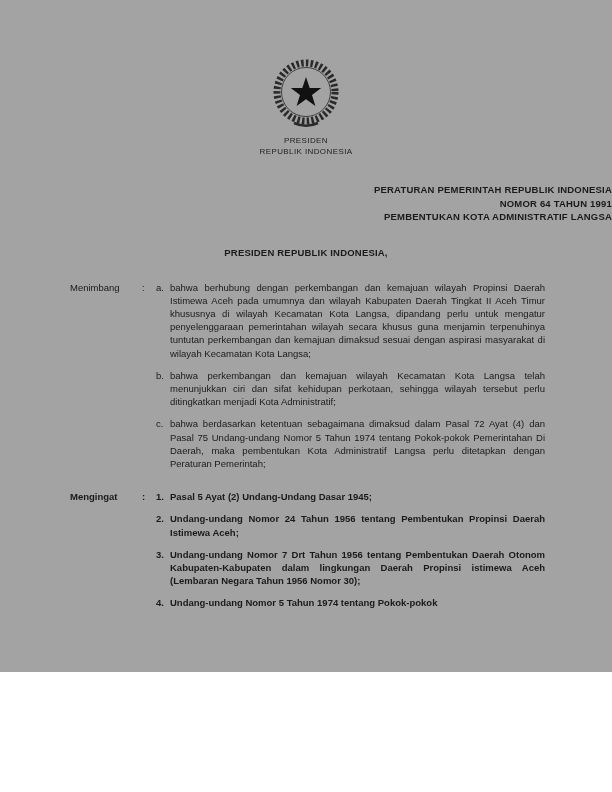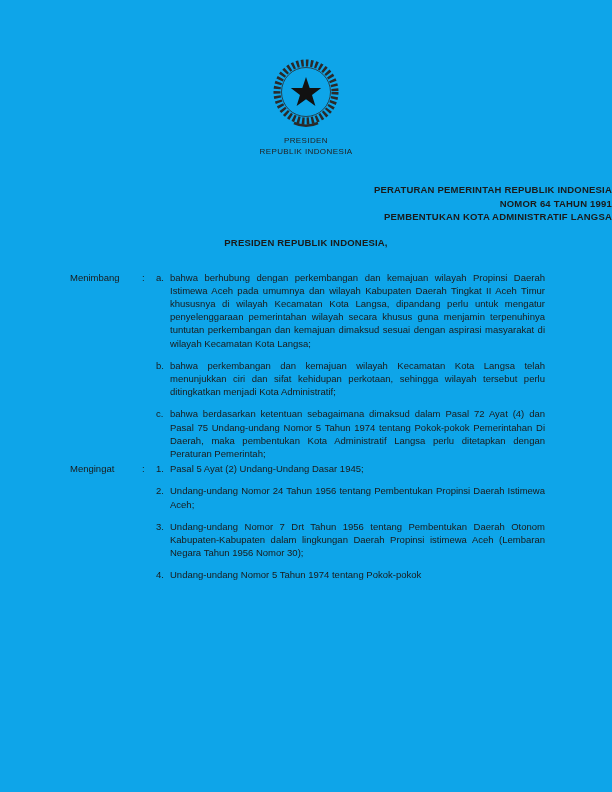--- a/index.html
+++ b/index.html
@@ -7,22 +7,22 @@
   body {
     width: 612px;
     height: 792px;
     font-family: "Liberation Sans", sans-serif;
     color: #1a1a1a;
     overflow: hidden;
   }
   .page {
     position: relative;
     width: 612px;
-    height: 792px;
-    background: #0ea5e9;
+    height: 672px;
+    background: #a3a3a3;
   }
   .letterhead {
     text-align: center;
     padding-top: 56px;
   }
   .emblem {
     display: block;
     margin: 0 auto;
     width: 72px;
     height: 74px;
@@ -36,35 +36,35 @@
   .agency-line.first { margin-top: 5px; }
   .doc-title {
     margin-top: 26px;
     text-align: right;
     font-weight: bold;
     font-size: 9.5px;
     line-height: 13.5px;
     letter-spacing: 0.2px;
   }
   .salutation {
-    margin-top: 13px;
+    margin-top: 23px;
     text-align: center;
     font-weight: bold;
     font-size: 9.5px;
     letter-spacing: 0.2px;
   }
   .content {
     margin-top: 23px;
     padding-left: 70px;
     padding-right: 67px;
     font-size: 9.5px;
     line-height: 13.2px;
   }
   .section { display: flex; }
-  .section + .section { margin-top: 2px; }
+  .section + .section { margin-top: 20px; font-weight: bold; }
   .sec-label { width: 72px; flex-shrink: 0; }
   .sec-colon { width: 14px; flex-shrink: 0; }
   .sec-items { flex: 1; }
   .item { display: flex; }
   .item + .item { margin-top: 9px; }
   .item-marker { width: 14px; flex-shrink: 0; }
   .item-text { flex: 1; text-align: justify; }
 </style>
 </head>
 <body>

